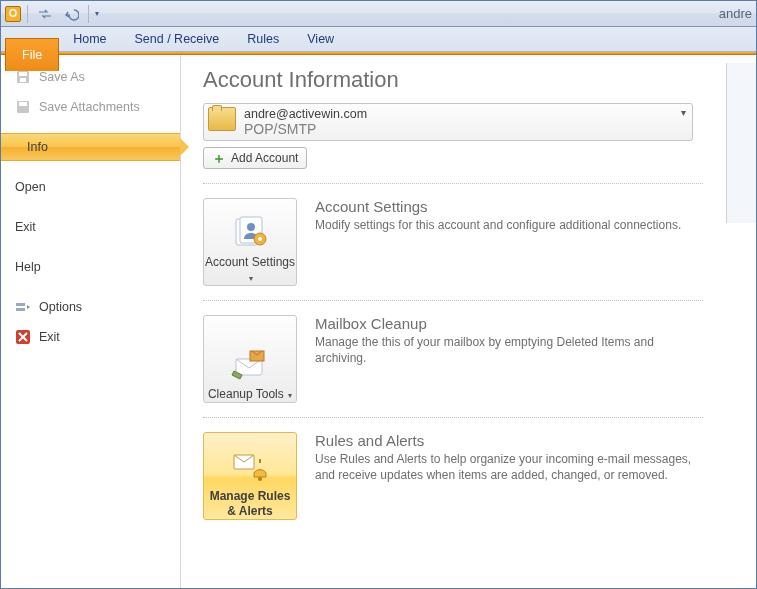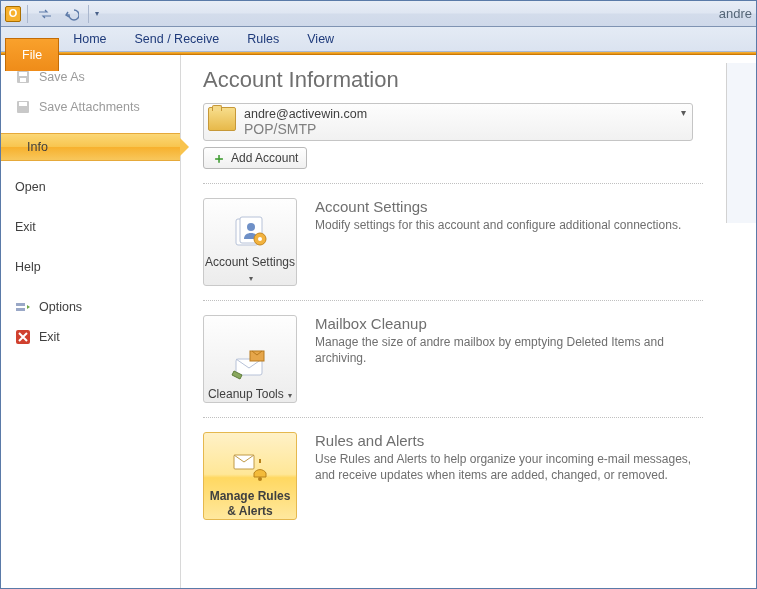--- a/index.html
+++ b/index.html
@@ -342,21 +342,21 @@
               <path d="M6 12l13 9 13-9" fill="none" stroke="#b7c2d8"></path>
               <rect x="20" y="4" width="14" height="10" fill="#e6a64a" stroke="#b87a1f"></rect>
               <path d="M22 4l5 4 5-4" fill="none" stroke="#b87a1f"></path>
               <path d="M4 24l8 4-2 4-8-4z" fill="#8aa85e" stroke="#5e7d3a"></path>
             </svg>
         </div>
         <div><span>Cleanup Tools</span><span class="chev-s"> ▾</span></div>
       </div>
       <div class="sec-text">
         <div class="sec-title">Mailbox Cleanup</div>
-        <div class="sec-desc">Manage the size of andre mailbox by emptying Deleted Items and archiving.</div>
+        <div class="sec-desc">Manage the this of your mailbox by emptying Deleted Items and archiving.</div>
       </div>
     </div>
 
     <hr class="dots">
 
     
     <div class="section">
       <div class="big-btn hot">
         <div class="icon-area">
           <svg width="40" height="36">

